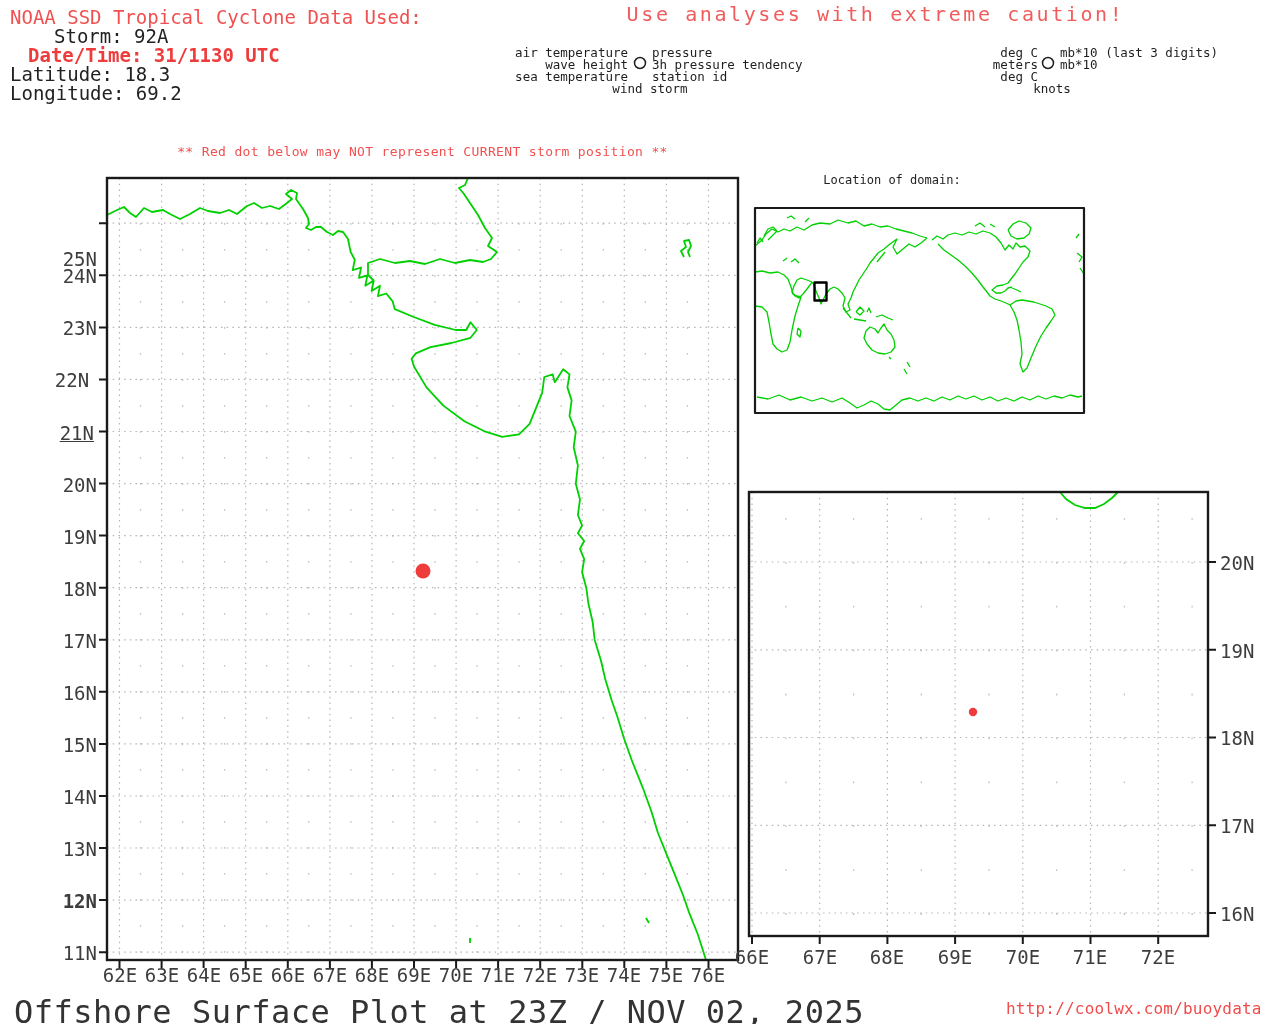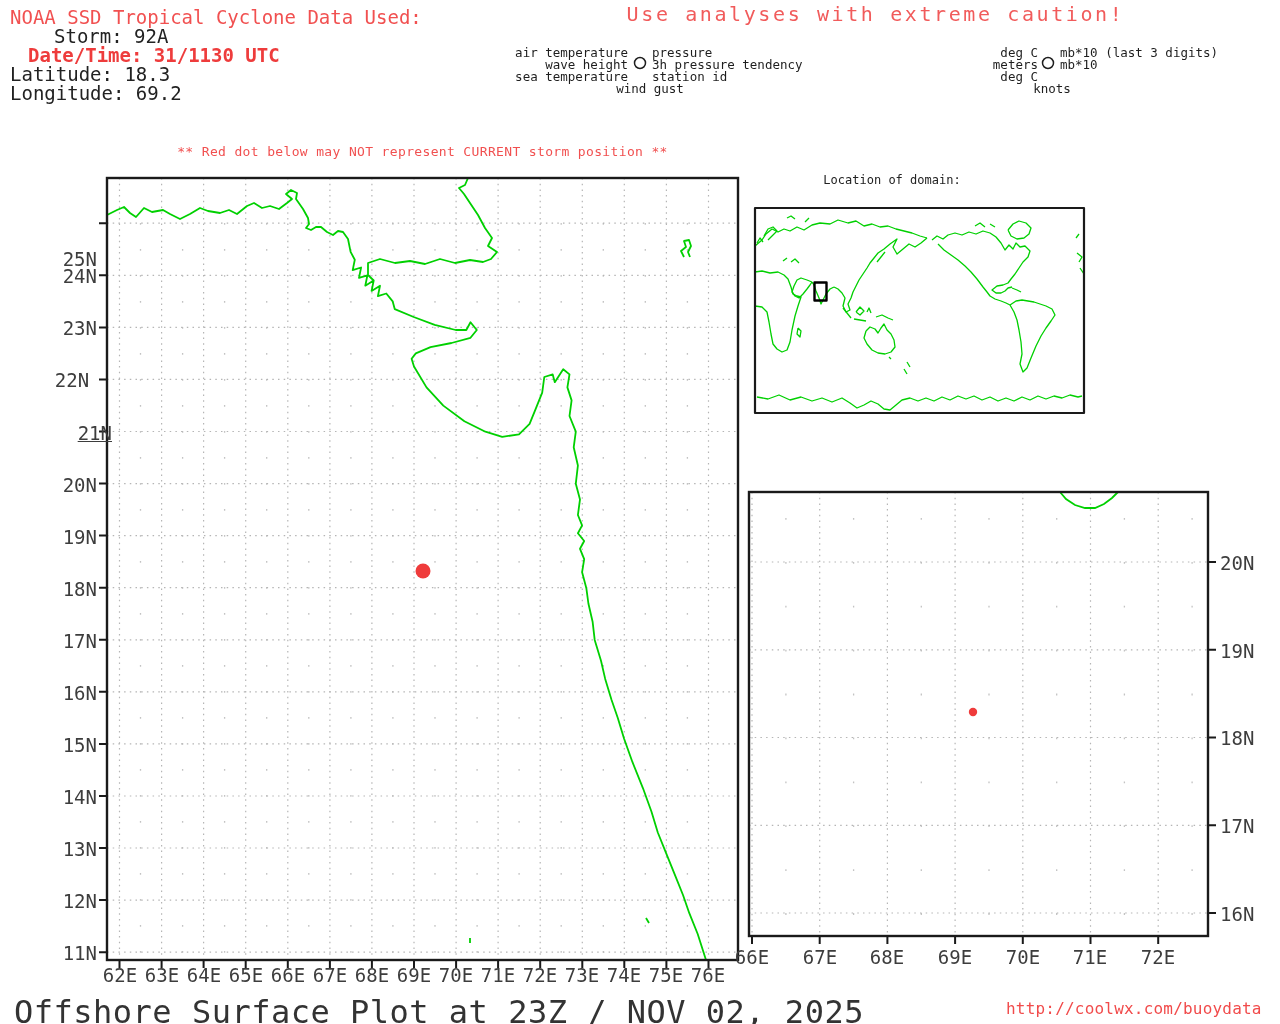--- a/index.html
+++ b/index.html
@@ -105,50 +105,50 @@
 <div class="t info" style="left:10px;top:25px;margin-left:44px;">Storm: 92A</div>
 <div class="t info redbold" style="left:28px;top:44px;">Date/Time: 31/1130 UTC</div>
 <div class="t info" style="left:10px;top:63px;">Latitude: 18.3</div>
 <div class="t info" style="left:10px;top:82px;">Longitude: 69.2</div>
 
 <div class="t caution" style="left:618px;top:2px;width:515px;">Use analyses with extreme caution!</div>
 
 <div class="t leg leg-r" style="left:450px;top:45px;width:178px;">air temperature</div>
 <div class="t leg leg-r" style="left:450px;top:57px;width:178px;">wave height</div>
 <div class="t leg leg-r" style="left:450px;top:69px;width:178px;">sea temperature</div>
-<div class="t leg leg-c" style="left:600px;top:81px;width:100px;">wind gust</div>
+<div class="t leg leg-c" style="left:600px;top:81px;width:100px;">wind storm</div>
 <div class="t leg" style="left:652px;top:45px;">pressure</div>
 <div class="t leg" style="left:652px;top:57px;">3h pressure tendency</div>
 <div class="t leg" style="left:652px;top:69px;">station id</div>
 
 <div class="t leg leg-r" style="left:948px;top:45px;width:90px;">deg C</div>
 <div class="t leg leg-r" style="left:948px;top:57px;width:90px;">meters</div>
 <div class="t leg leg-r" style="left:948px;top:69px;width:90px;">deg C</div>
 <div class="t leg leg-c" style="left:1012px;top:81px;width:80px;">knots</div>
 <div class="t leg" style="left:1060px;top:45px;">mb*10 (last 3 digits)</div>
 <div class="t leg" style="left:1060px;top:57px;">mb*10</div>
 
 <div class="t warn" style="left:160px;top:144px;width:525px;">** Red dot below may NOT represent CURRENT storm position **</div>
 
 <div class="t domtitle" style="left:762px;top:173px;width:260px;">Location of domain:</div>
 
 <div class="t axis ax-r" style="left:47px;top:213px;width:50px;margin-top:35px;">25N</div>
 <div class="t axis ax-r" style="left:47px;top:265px;width:50px;">24N</div>
 <div class="t axis ax-r" style="left:47px;top:317px;width:50px;">23N</div>
 <div class="t axis ax-r" style="left:47px;top:369px;width:50px;text-align:center;">22N</div>
-<div class="t axis ax-r" style="left:62px;top:422px;width:50px;text-decoration:underline;">21N</div>
+<div class="t axis ax-r" style="left:44px;top:422px;width:50px;text-decoration:underline;">21N</div>
 <div class="t axis ax-r" style="left:47px;top:474px;width:50px;">20N</div>
 <div class="t axis ax-r" style="left:47px;top:526px;width:50px;">19N</div>
 <div class="t axis ax-r" style="left:47px;top:578px;width:50px;">18N</div>
 <div class="t axis ax-r" style="left:47px;top:630px;width:50px;">17N</div>
 <div class="t axis ax-r" style="left:47px;top:682px;width:50px;">16N</div>
 <div class="t axis ax-r" style="left:47px;top:734px;width:50px;">15N</div>
 <div class="t axis ax-r" style="left:47px;top:786px;width:50px;">14N</div>
 <div class="t axis ax-r" style="left:47px;top:838px;width:50px;">13N</div>
-<div class="t axis ax-r" style="left:47px;top:890px;width:50px;">12N</div>
+<div class="t axis ax-r" style="left:47px;top:890px;width:50px;font-weight:bold;">12N</div>
 <div class="t axis ax-r" style="left:47px;top:942px;width:50px;">11N</div>
 
 <div class="t axis ax-c" style="left:90px;top:964px;width:60px;">62E</div>
 <div class="t axis ax-c" style="left:132px;top:964px;width:60px;">63E</div>
 <div class="t axis ax-c" style="left:174px;top:964px;width:60px;">64E</div>
 <div class="t axis ax-c" style="left:216px;top:964px;width:60px;">65E</div>
 <div class="t axis ax-c" style="left:258px;top:964px;width:60px;">66E</div>
 <div class="t axis ax-c" style="left:300px;top:964px;width:60px;">67E</div>
 <div class="t axis ax-c" style="left:342px;top:964px;width:60px;">68E</div>
 <div class="t axis ax-c" style="left:384px;top:964px;width:60px;">69E</div>

